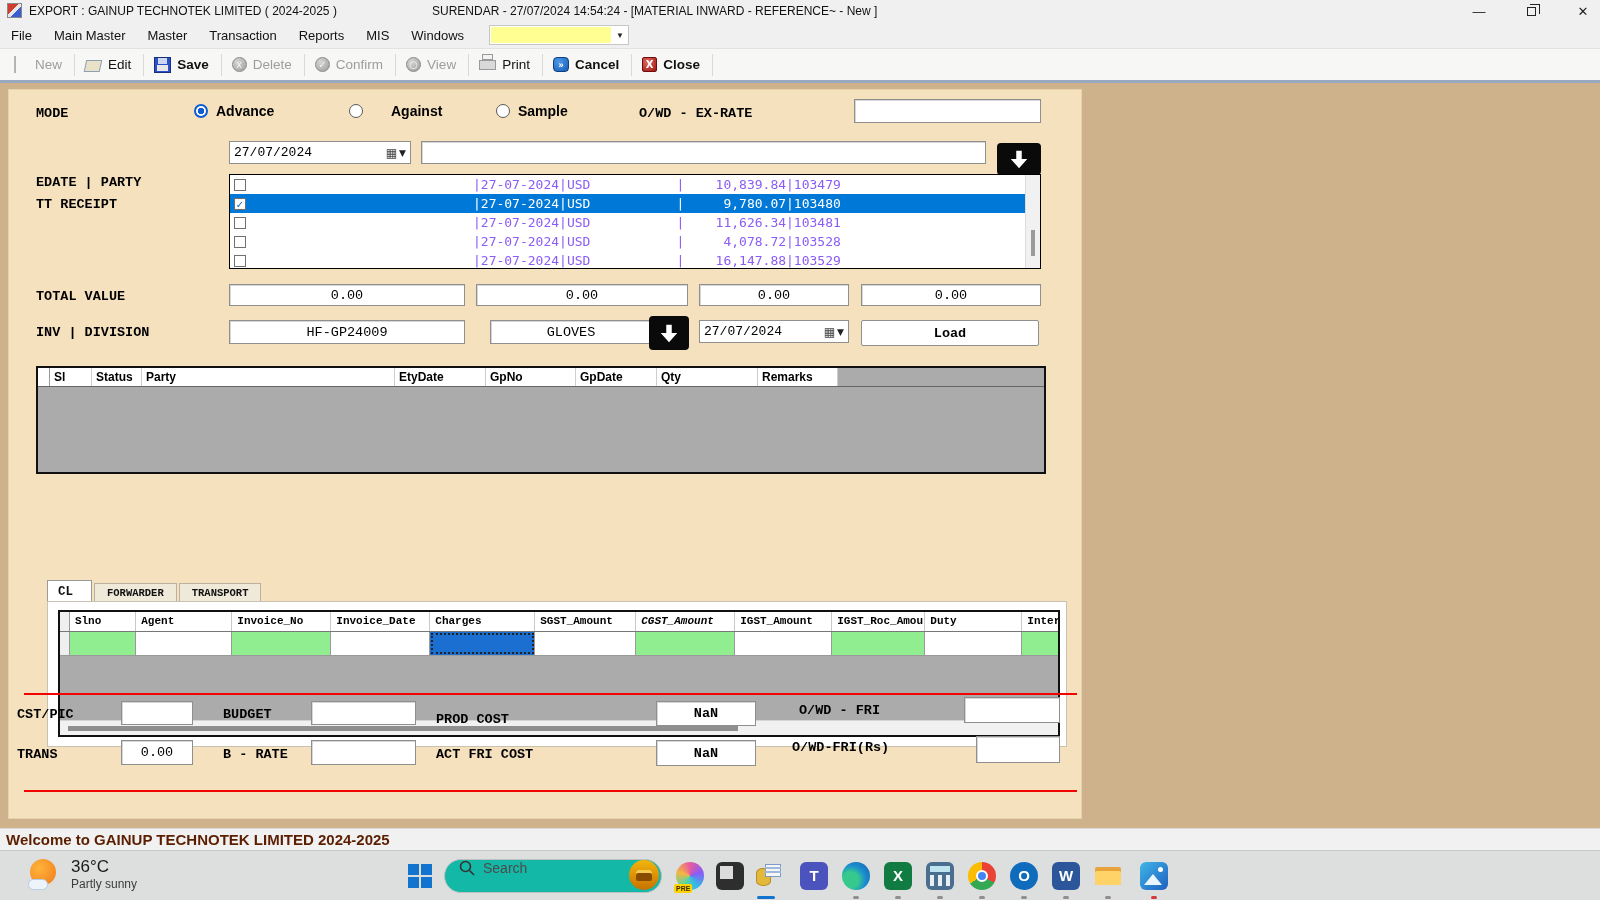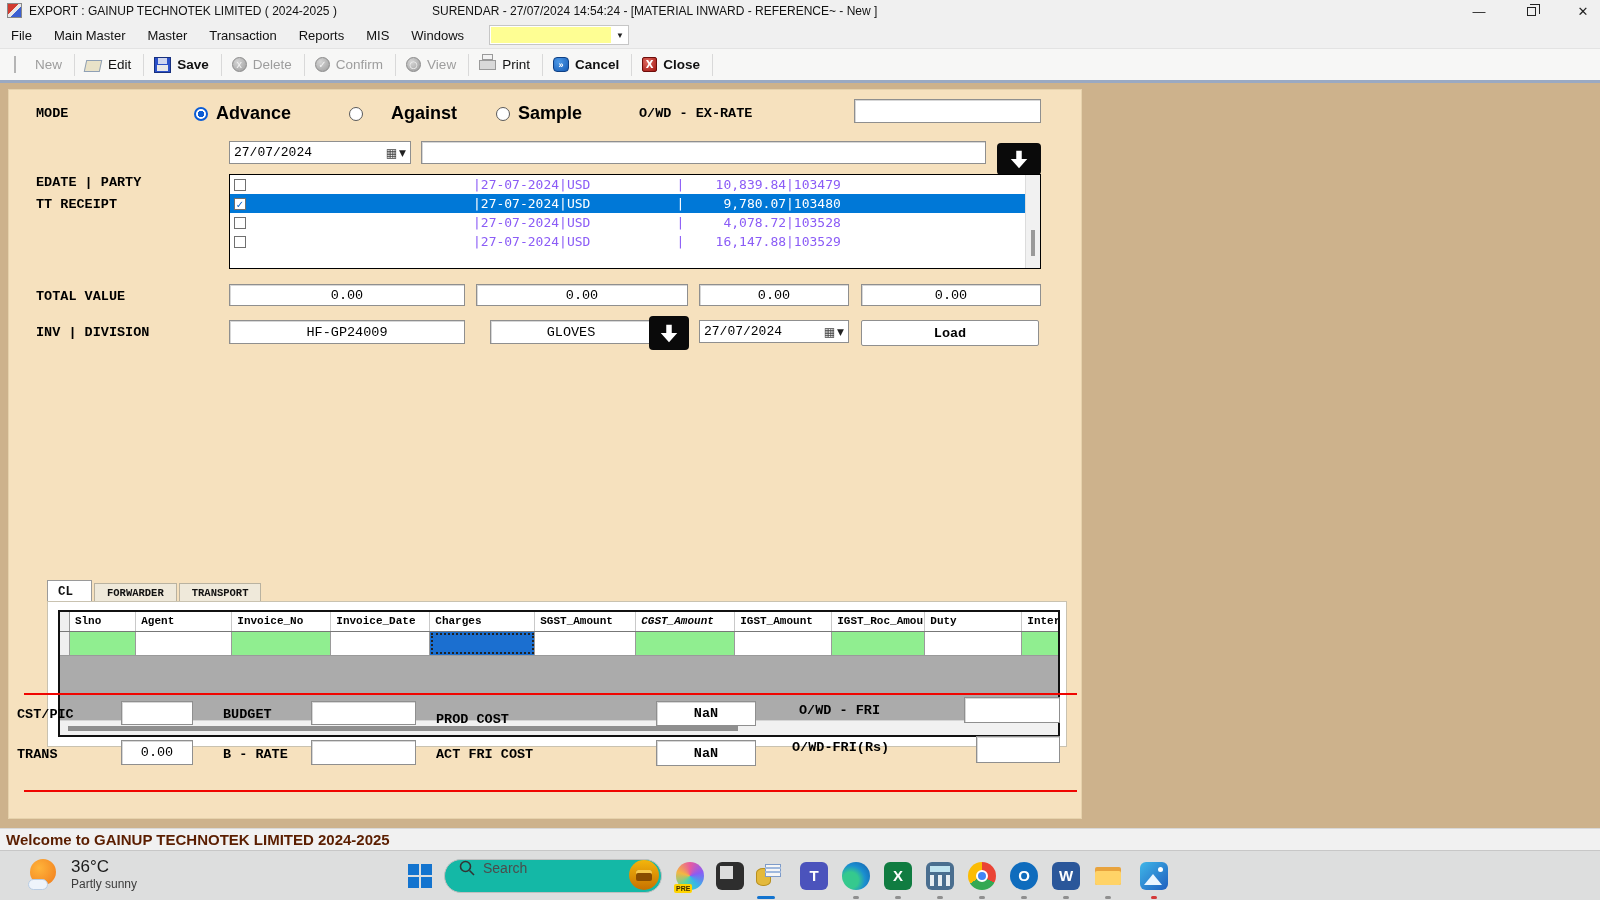--- a/index.html
+++ b/index.html
@@ -42,21 +42,21 @@
   .i-cancel { border-radius:4px; width:16px; height:15px; background:radial-gradient(circle at 35% 30%,#4e9ae8,#155bb5); border:1px solid #0f4084; color:#fff; font-size:9px; text-align:center; line-height:14px; }
   .i-close { border-radius:2px; width:15px; height:15px; background:radial-gradient(circle at 35% 30%,#e06a60,#a01510); border:1px solid #6e0d0a; color:#fff; font-weight:bold; font-size:10px; text-align:center; line-height:14px; font-family:"DejaVu Sans",sans-serif; }
 
   
   .mdi { position:absolute; left:0; top:80px; width:1600px; height:748px; background:#CDB28C; border-top:3px solid #9AA9C2; }
   .form { position:absolute; left:8px; top:6px; width:1074px; height:730px; background:#F6E1BE; border:1px solid #E6D2AC; }
   .lbl { position:absolute; font-family:"Liberation Mono", monospace; font-weight:bold; font-size:13.5px; color:#000; white-space:nowrap; }
   .inp { position:absolute; background:#fff; border:1px solid #8f8f8f; box-shadow:inset 1px 1px 0 #d7d7d7; font-family:"Liberation Mono",monospace; font-size:13.5px; color:#000; }
   .center { display:flex; align-items:center; justify-content:center; }
 
-  .radio { position:absolute; display:flex; align-items:center; gap:8px; font-family:"Liberation Sans",sans-serif; font-weight:bold; font-size:18px; }
+  .radio { position:absolute; display:flex; align-items:center; gap:8px; font-family:"Liberation Sans",sans-serif; font-weight:bold; font-size:14px; }
   .rdot { width:14px; height:14px; border-radius:50%; border:1px solid #5a5a5a; background:#fff; }
   .rdot.on { border:2px solid #0b5cd5; background:radial-gradient(circle,#0b5cd5 0 3.2px,#fff 3.4px); }
 
   .datebox { position:absolute; background:#fff; border:1px solid #8f8f8f; display:flex; align-items:center; font-family:"Liberation Mono",monospace; font-size:13px; }
   .datebox .dtxt { flex:1; padding-left:4px; }
   .datebox .cal { font-family:"DejaVu Sans",sans-serif; font-size:12px; color:#444; padding-right:1px; }
   .datebox .darr { font-family:"DejaVu Sans",sans-serif; font-size:9px; color:#222; padding:0 4px 0 1px; }
 
   .blackbtn { position:absolute; background:#0a0a0a; border-radius:4px; display:flex; align-items:center; justify-content:center; }
   .blackbtn svg { display:block; }
@@ -230,20 +230,21 @@
       <div class="blackbtn" style="left:988px; top:53px; width:44px; height:32px;">
         <svg width="22" height="22" viewBox="0 0 24 24">
             <path d="M9 3 h6 v9 h6 l-9 10 -9 -10 h6 z" fill="#fff"></path>
           </svg>
       </div>
 
       <span class="lbl" style="left:27px; top:107px;">TT RECEIPT</span>
       <div class="ttlist" style="left:220px; top:84px;">
         <div class="ttrow"><span class="ttchk"></span><span>                             |27-07-2024|USD           |    10,839.84|103479</span></div>
         <div class="ttrow sel"><span class="ttchk">✓</span><span>                             |27-07-2024|USD           |     9,780.07|103480</span></div>
+        <div class="ttrow"><span class="ttchk"></span><span>                             |27-07-2024|USD           |    11,626.34|103481</span></div>
         <div class="ttrow"><span class="ttchk"></span><span>                             |27-07-2024|USD           |     4,078.72|103528</span></div>
         <div class="ttrow"><span class="ttchk"></span><span>                             |27-07-2024|USD           |    16,147.88|103529</span></div>
         <div class="ttscroll">
             <div class="ttthumb"></div>
           </div>
       </div>
 
       <span class="lbl" style="left:27px; top:199px;">TOTAL VALUE</span>
       <div class="inp center" style="left:220px; top:194px; width:236px; height:22px;">0.00</div>
       <div class="inp center" style="left:467px; top:194px; width:212px; height:22px;">0.00</div>
@@ -258,20 +259,33 @@
             <path d="M9 3 h6 v9 h6 l-9 10 -9 -10 h6 z" fill="#fff"></path>
           </svg>
       </div>
       <div class="datebox" style="left:690px; top:230px; width:150px; height:23px;">
         <span class="dtxt">27/07/2024</span>
           <span class="cal">▦</span>
           <span class="darr">▼</span>
       </div>
       <div class="btn" style="left:852px; top:230px; width:178px; height:26px;">Load</div>
 
+      <div class="grid1" style="left:27px; top:276px;">
+        <div class="g1head">
+          <div class="g1sel"></div>
+          <div class="g1cell" style="width:42px;">Sl</div>
+          <div class="g1cell" style="width:50px;">Status</div>
+          <div class="g1cell" style="width:253px;">Party</div>
+          <div class="g1cell" style="width:91px;">EtyDate</div>
+          <div class="g1cell" style="width:90px;">GpNo</div>
+          <div class="g1cell" style="width:81px;">GpDate</div>
+          <div class="g1cell" style="width:101px;">Qty</div>
+          <div class="g1cell" style="width:80px;">Remarks</div>
+        </div>
+      </div>
 
       <div class="tabs">
         <div class="tab active">CL</div>
         <div class="tab">FORWARDER</div>
         <div class="tab">TRANSPORT</div>
       </div>
 
       <div class="tabpanel">
         <div class="grid2">
           <div class="g2head">

